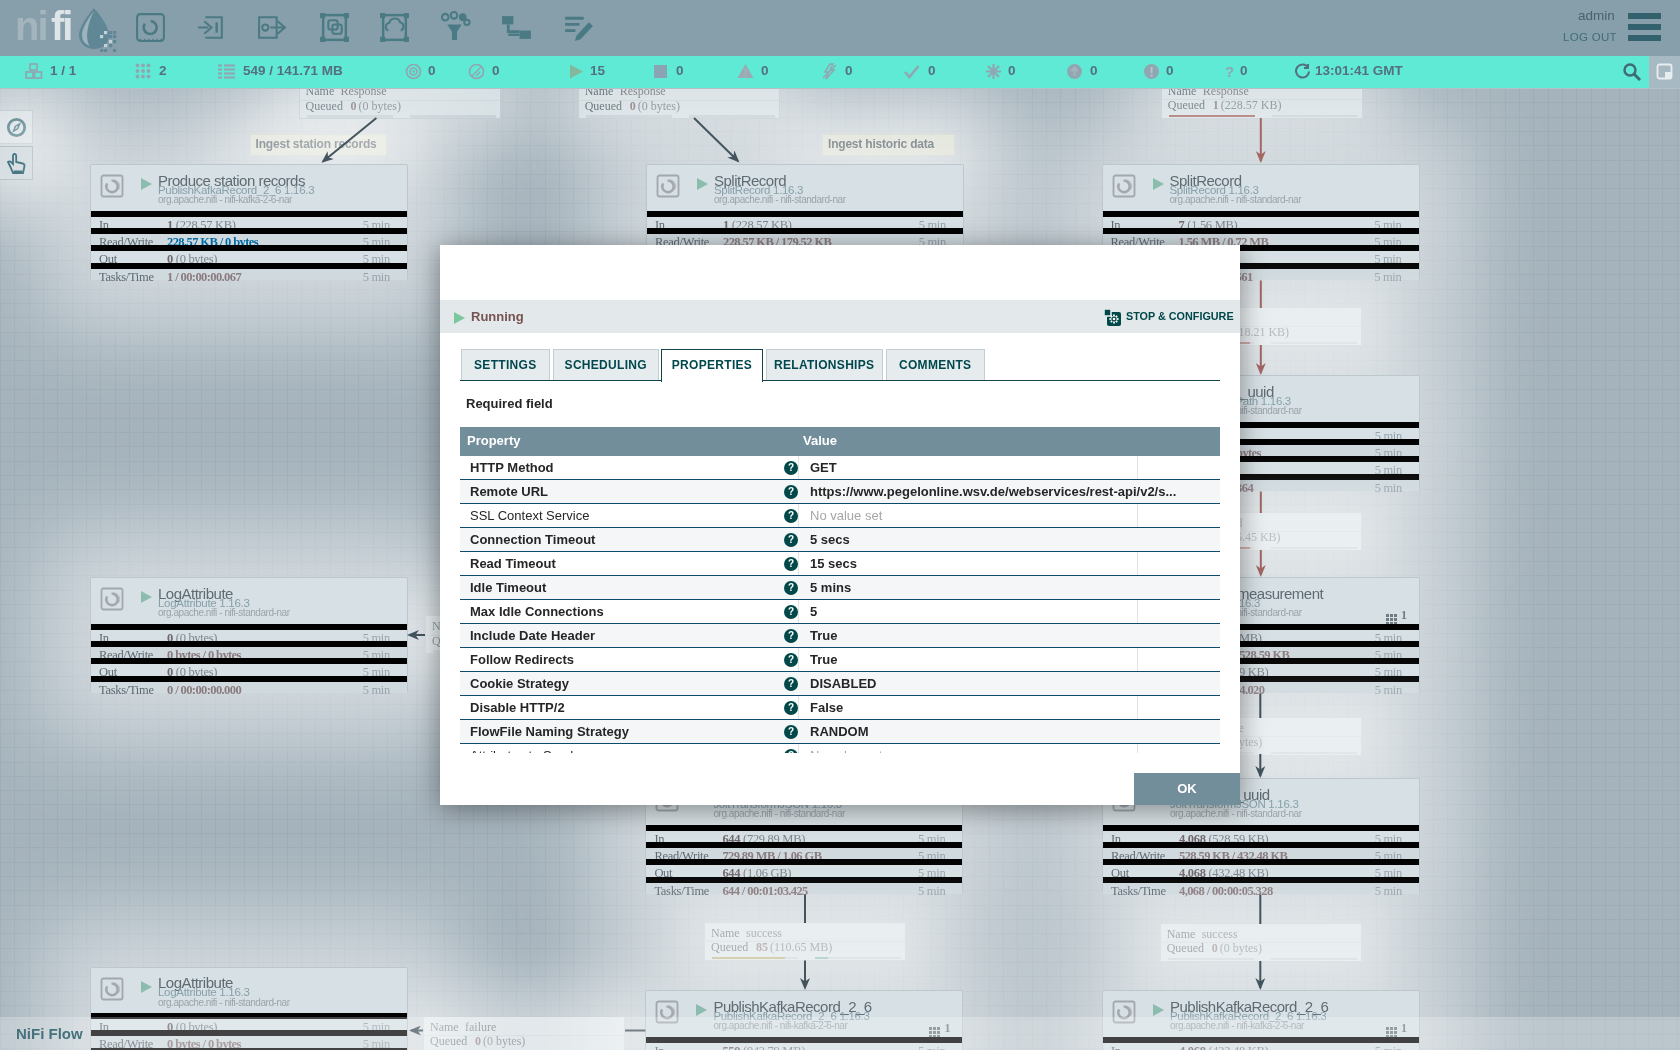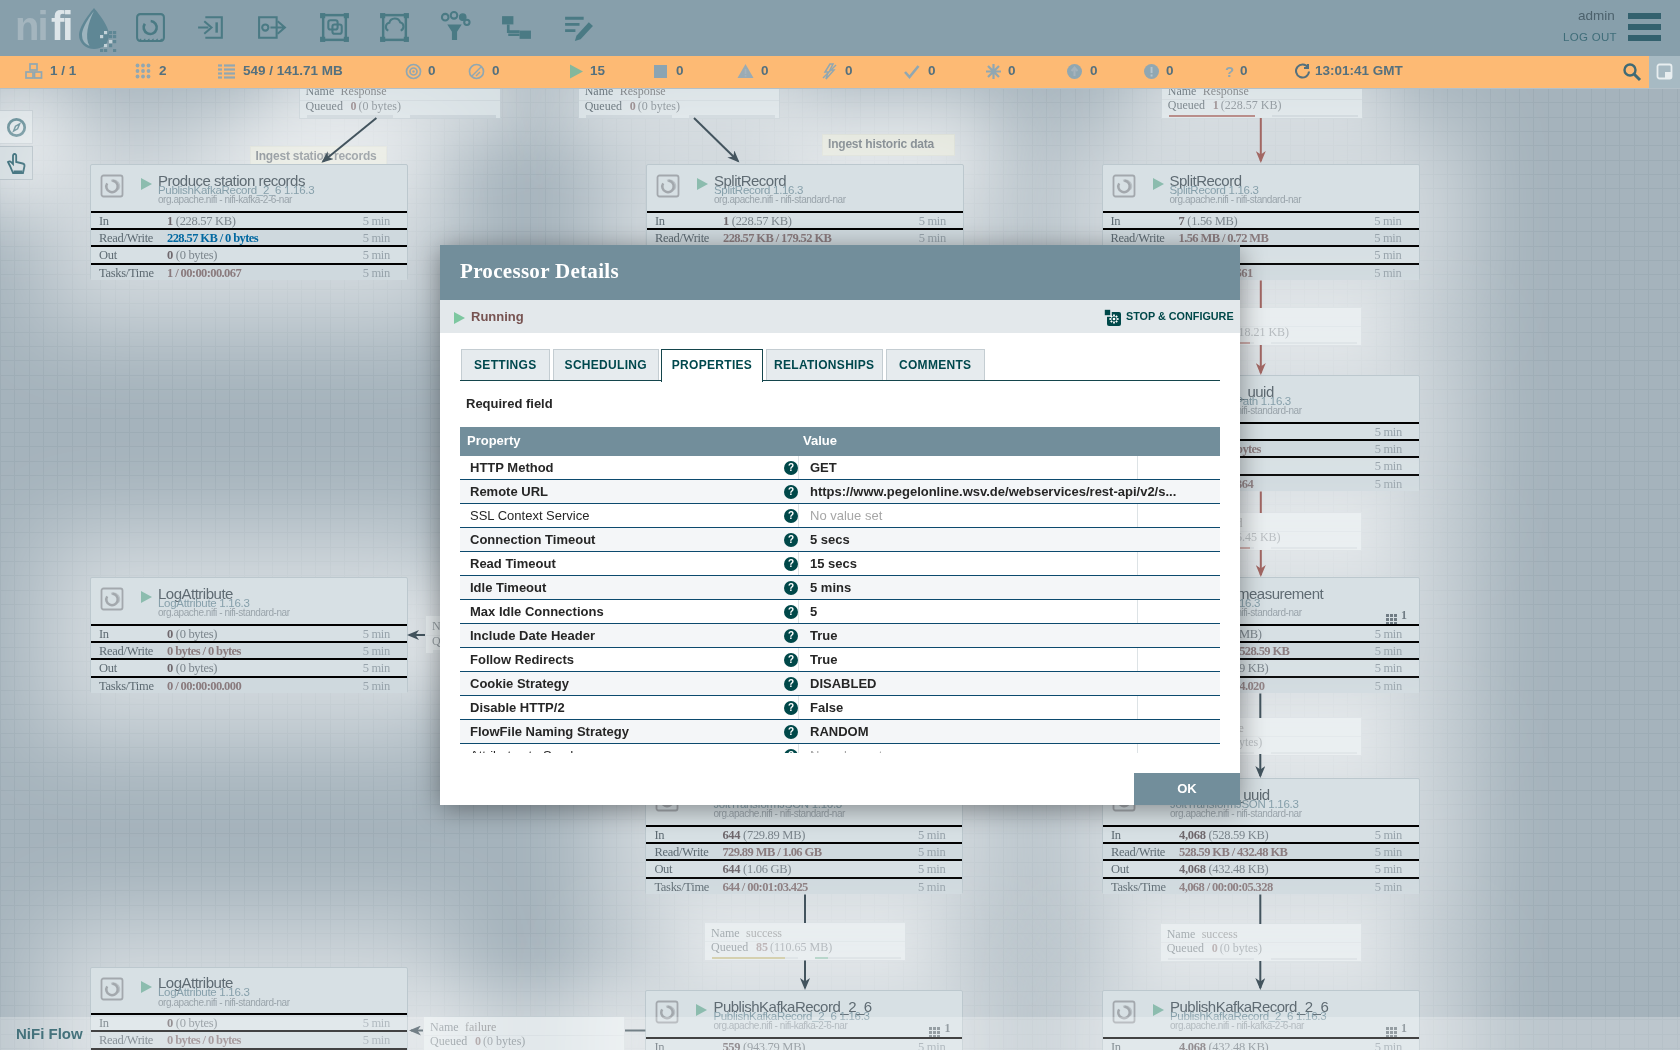--- a/index.html
+++ b/index.html
@@ -10,33 +10,33 @@
    #a5b3bc; }
 .proc { position:absolute; width:318px; height:116px; background:#d7e0e4;
         border:1px solid #bcc8ce; border-radius:2px; box-sizing:border-box; z-index:10;
         box-shadow:0 0 90px 48px rgba(255,255,255,0.52); }
 .picon { position:absolute; left:9px; top:9px; }
 .pplay { position:absolute; left:50px; top:13px; width:0; height:0;
          border-left:11px solid #8cbcae; border-top:6.5px solid transparent; border-bottom:6.5px solid transparent; }
 .ptitle { position:absolute; top:6.5px; font-size:15px; letter-spacing:-0.5px; color:#5f6b73; white-space:nowrap; }
 .ptype  { position:absolute; top:18.5px; font-size:11.5px; letter-spacing:-0.3px; color:#87a0ab; white-space:nowrap; }
 .pbundle{ position:absolute; top:29px;  font-size:10px; color:#9aa4ab; white-space:nowrap; letter-spacing:-0.45px;}
-.prow { position:absolute; left:0; width:100%; height:17.4px; border-top:2px solid #000000;
+.prow { position:absolute; left:0; width:100%; height:17.4px; border-top:6px solid #000000;
         font:12.5px "Liberation Serif",serif; color:#5d6a72; box-sizing:border-box; letter-spacing:-0.3px;}
 .prow .pl { position:absolute; left:8px; top:1px; }
 .prow .pv { position:absolute; left:76px; top:1px; white-space:nowrap; }
 .prow .pm { position:absolute; right:17px; top:1px; color:#97a3ab; }
 .cbox { position:absolute; height:39px; background:#d7e0e4; border:1px solid #c0cbd1;
         box-sizing:border-box; z-index:8; font:12px "Liberation Serif",serif; color:#5d6a72;
         box-shadow:0 0 60px 26px rgba(255,255,255,0.45); }
 .crow { position:absolute; left:0; width:100%; height:14px; }
 .cl { position:absolute; left:6px; }
 .bar { position:absolute; top:34px; width:86px; height:2.8px; background:#c5cfd5; overflow:hidden;}
 #topbar { position:absolute; left:0; top:0; width:1680px; height:56px; background:#879fab; z-index:20; }
-#statusbar { position:absolute; left:0; top:56px; width:1680px; height:32px; background:#fdba74;
+#statusbar { position:absolute; left:0; top:56px; width:1680px; height:32px; background:#5eead4;
              border-bottom:1px solid #b3c0c8; box-sizing:content-box; z-index:20; }
 #crumb { position:absolute; left:0; top:1017px; width:1680px; height:33px;
          background:rgba(255,255,255,0.26); z-index:12; }
 .lbtn { position:absolute; left:-1px; width:34px; height:34px; background:#d3dce0;
         border:1px solid #b2bec5; box-sizing:border-box; z-index:9;
         box-shadow:0 0 70px 35px rgba(255,255,255,0.5);}
 #modal { position:absolute; left:440px; top:245px; width:800px; height:560px; background:#fff;
          z-index:50; box-shadow:0 4px 25px rgba(0,0,0,0.4); }
 #mhead { position:absolute; left:0; top:0; width:100%; height:55px; background:#728e9b; }
 #mhead span { position:absolute; left:20px; top:14px; font:bold 21px "Liberation Serif",serif; color:#fff; letter-spacing:0.3px;}
@@ -574,21 +574,21 @@
         <span class="cl">Name</span>
         <span style="position:absolute;left:41px;color:#75797d">failure</span>
       </div>
   <div class="crow" style="top:17.5px;">
         <span class="cl">Queued</span>
         <b style="position:absolute;left:51px;color:#8a7b7e">0</b>
         <span style="position:absolute;left:59px;color:#7b858c">(0 bytes)</span>
       </div>
 
 </div>
-<div style="position:absolute;left:249.6px;top:58px;width:137px;height:21.5px;background:#d9ddd0;border:1px solid #cdd2c6;box-sizing:border-box;box-shadow:0 0 70px 35px rgba(255,255,255,0.5);">
+<div style="position:absolute;left:249.6px;top:46px;width:137px;height:21.5px;background:#d9ddd0;border:1px solid #cdd2c6;box-sizing:border-box;box-shadow:0 0 70px 35px rgba(255,255,255,0.5);">
       <span style="position:absolute;left:5px;top:2px;font:bold 12px 'Liberation Sans',sans-serif;color:#434f58;white-space:nowrap;letter-spacing:-0.2px;">Ingest station records</span>
     </div>
 <div style="position:absolute;left:822px;top:46px;width:133px;height:21.5px;background:#d9ddd0;border:1px solid #cdd2c6;box-sizing:border-box;box-shadow:0 0 70px 35px rgba(255,255,255,0.5);">
       <span style="position:absolute;left:5px;top:2px;font:bold 12px 'Liberation Sans',sans-serif;color:#434f58;white-space:nowrap;letter-spacing:-0.2px;">Ingest historic data</span>
     </div>
 </div>
 <div class="lbtn" style="top:110px;"><svg style="margin:6px" width="21" height="21" viewBox="0 0 21 21">
       <circle cx="10.5" cy="10.5" r="8.2" fill="none" stroke="#2f6572" stroke-width="2.7"></circle>
       <path d="M13.6 7 L9.5 9.2 L7.6 14 L11.6 11.8 z" fill="none" stroke="#2f6572" stroke-width="1.5"></path>
     </svg></div>
@@ -791,23 +791,20 @@
       <circle cx="8" cy="8" r="5.5" fill="none" stroke="#3f6a76" stroke-width="2.4"></circle>
       <line x1="12" y1="12" x2="18" y2="18" stroke="#3f6a76" stroke-width="3"></line>
     </svg>
     <div style="position:absolute;left:1649px;top:0px;width:31px;height:32px;background:#a7bac3;"></div>
     <svg style="position:absolute;left:1656px;top:7px;" width="17" height="17" viewBox="0 0 17 17">
       <rect x="1.5" y="1.5" width="14" height="14" rx="2" fill="none" stroke="#e8eef0" stroke-width="1.8"></rect>
       <rect x="9" y="9" width="6.5" height="6.5" fill="#e8eef0"></rect>
     </svg>
 </div>
 <div id="modal">
-<div id="mhead">
-      <span>Processor Details</span>
-    </div>
 <div id="mstrip">
   <div style="position:absolute;left:14px;top:11.5px;width:0;height:0;border-left:11px solid #7dc7a0;border-top:6.5px solid transparent;border-bottom:6.5px solid transparent;"></div>
   <span style="position:absolute;left:31px;top:9px;font:bold 13px 'Liberation Sans',sans-serif;color:#775351;">Running</span>
   <svg style="position:absolute;left:664px;top:9px;" width="17" height="17" viewBox="0 0 17 17">
     <rect x="3" y="3" width="14" height="14" rx="2" fill="#004849"></rect>
     <rect x="0" y="0" width="7" height="7" fill="#004849" stroke="#e3e8eb" stroke-width="1.6"></rect>
     <g fill="#fff">
           <circle cx="10" cy="10" r="2.2"></circle>
         </g>
     <g stroke="#fff" stroke-width="1.8">

